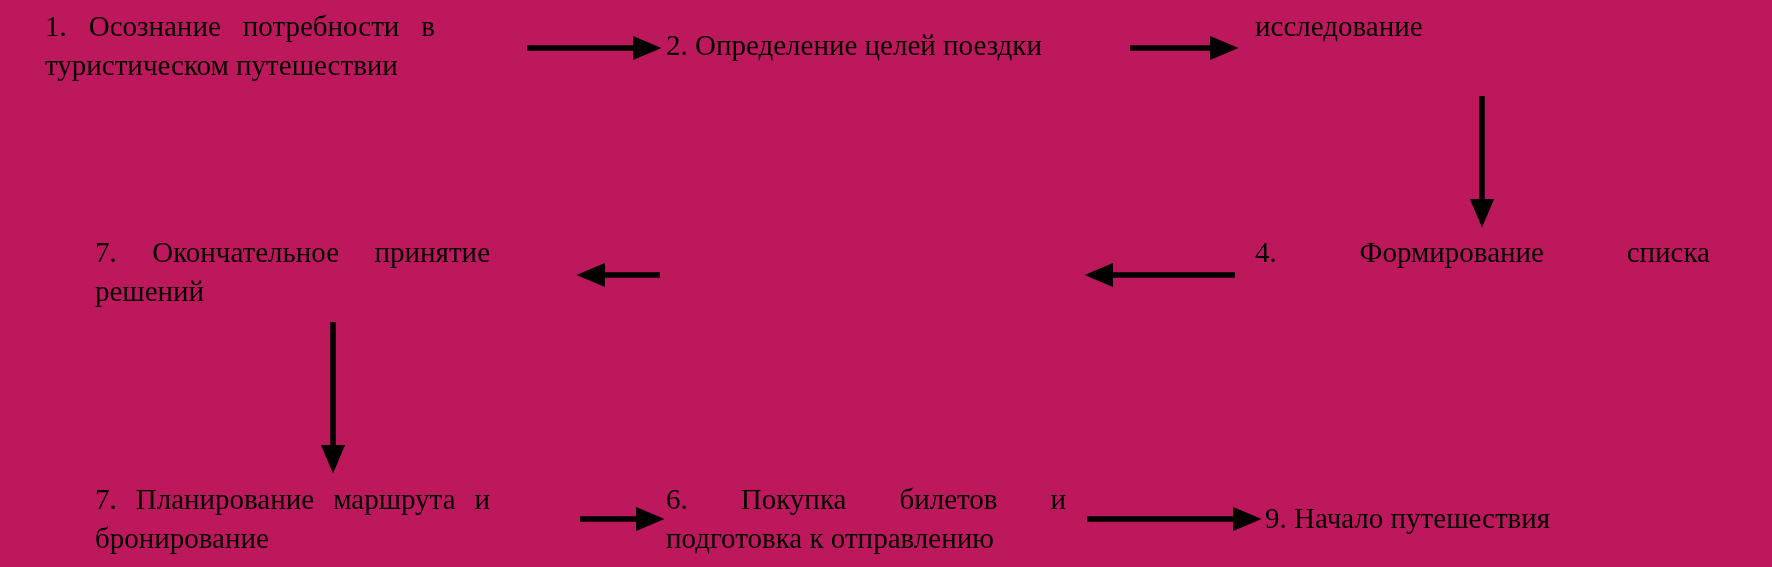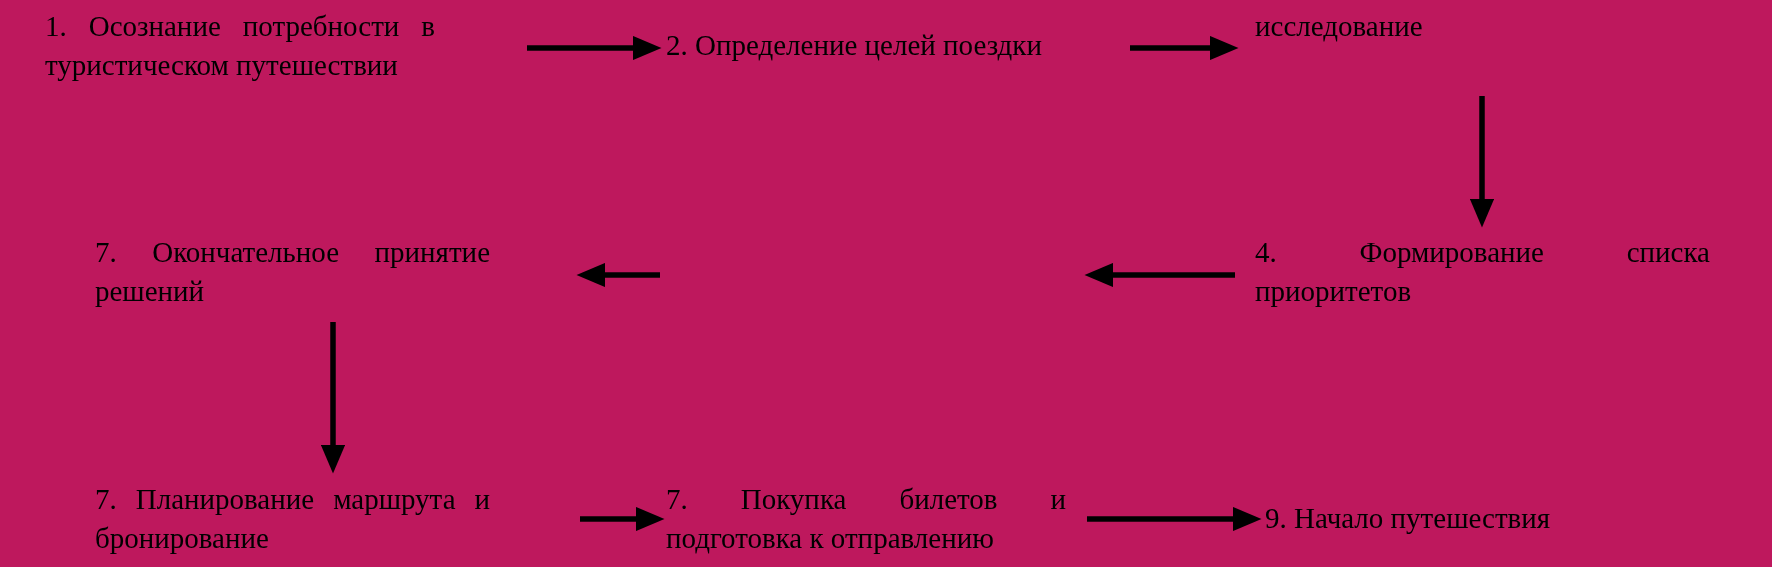--- a/index.html
+++ b/index.html
@@ -78,36 +78,35 @@
   <div class="step single" id="step-2">
     <div class="line">2. Определение целей поездки</div>
   </div>
 
   <div class="step" id="step-3">
     <div class="line">исследование</div>
   </div>
 
   <div class="step" id="step-4">
     <div class="line fill">4. Формирование списка</div>
-    <div class="line">приоритетов</div>
   </div>
 
 
   <div class="step" id="step-6">
     <div class="line fill">7. Окончательное принятие</div>
     <div class="line">решений</div>
   </div>
 
   <div class="step" id="step-7">
     <div class="line fill">7. Планирование маршрута и</div>
     <div class="line">бронирование</div>
   </div>
 
   <div class="step" id="step-8">
-    <div class="line fill">7. Покупка билетов и</div>
+    <div class="line fill">6. Покупка билетов и</div>
     <div class="line">подготовка к отправлению</div>
   </div>
 
   <div class="step single" id="step-9">
     <div class="line">9. Начало путешествия</div>
   </div>
 
 </div>
 
 </body></html>

